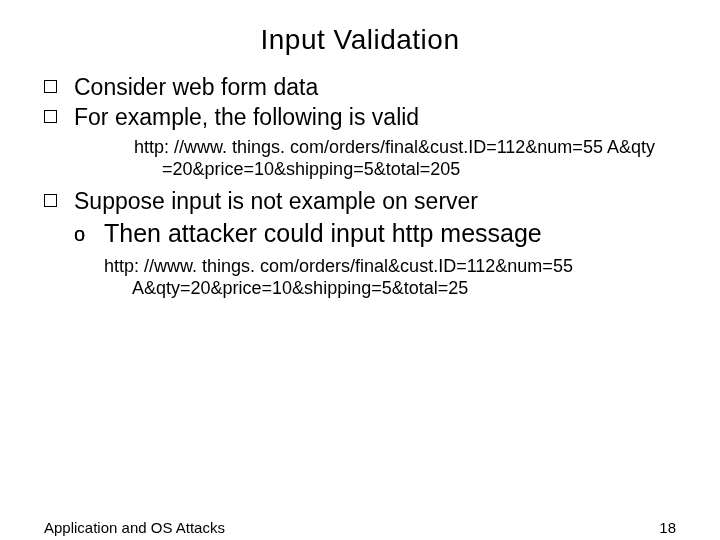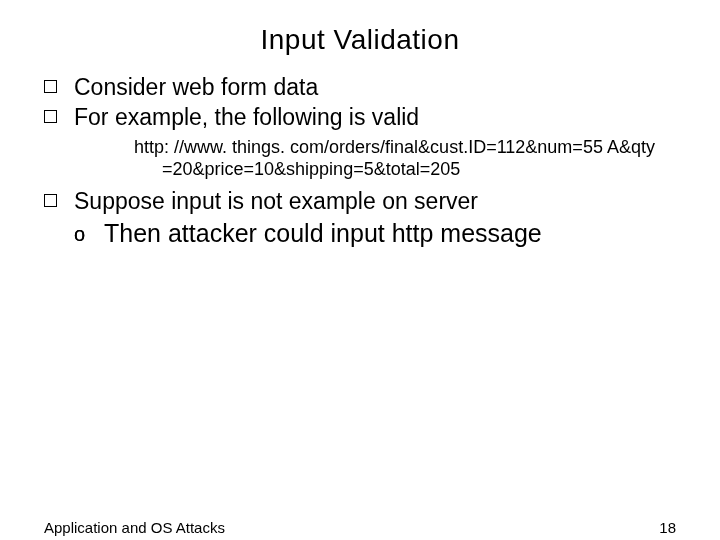--- a/index.html
+++ b/index.html
@@ -129,19 +129,22 @@
 
     <div class="b2">
       <span class="marker2">o</span>
     </div>
 
     <div class="b2">
       <span class="marker2">o</span>
       <span>Then attacker could input http message</span>
     </div>
 
+    <div class="sub-url2">
+      <span>http: //www. things. com/orders/final&amp;cust.ID=112&amp;num=55 A&amp;qty</span><span>=20&amp;price=10&amp;shipping=5&amp;total=25</span>
+    </div>
 
   </div>
 
   <div class="footer-left">Application and OS Attacks</div>
   <div class="footer-right">18</div>
 
 </div>
 
 </body></html>

